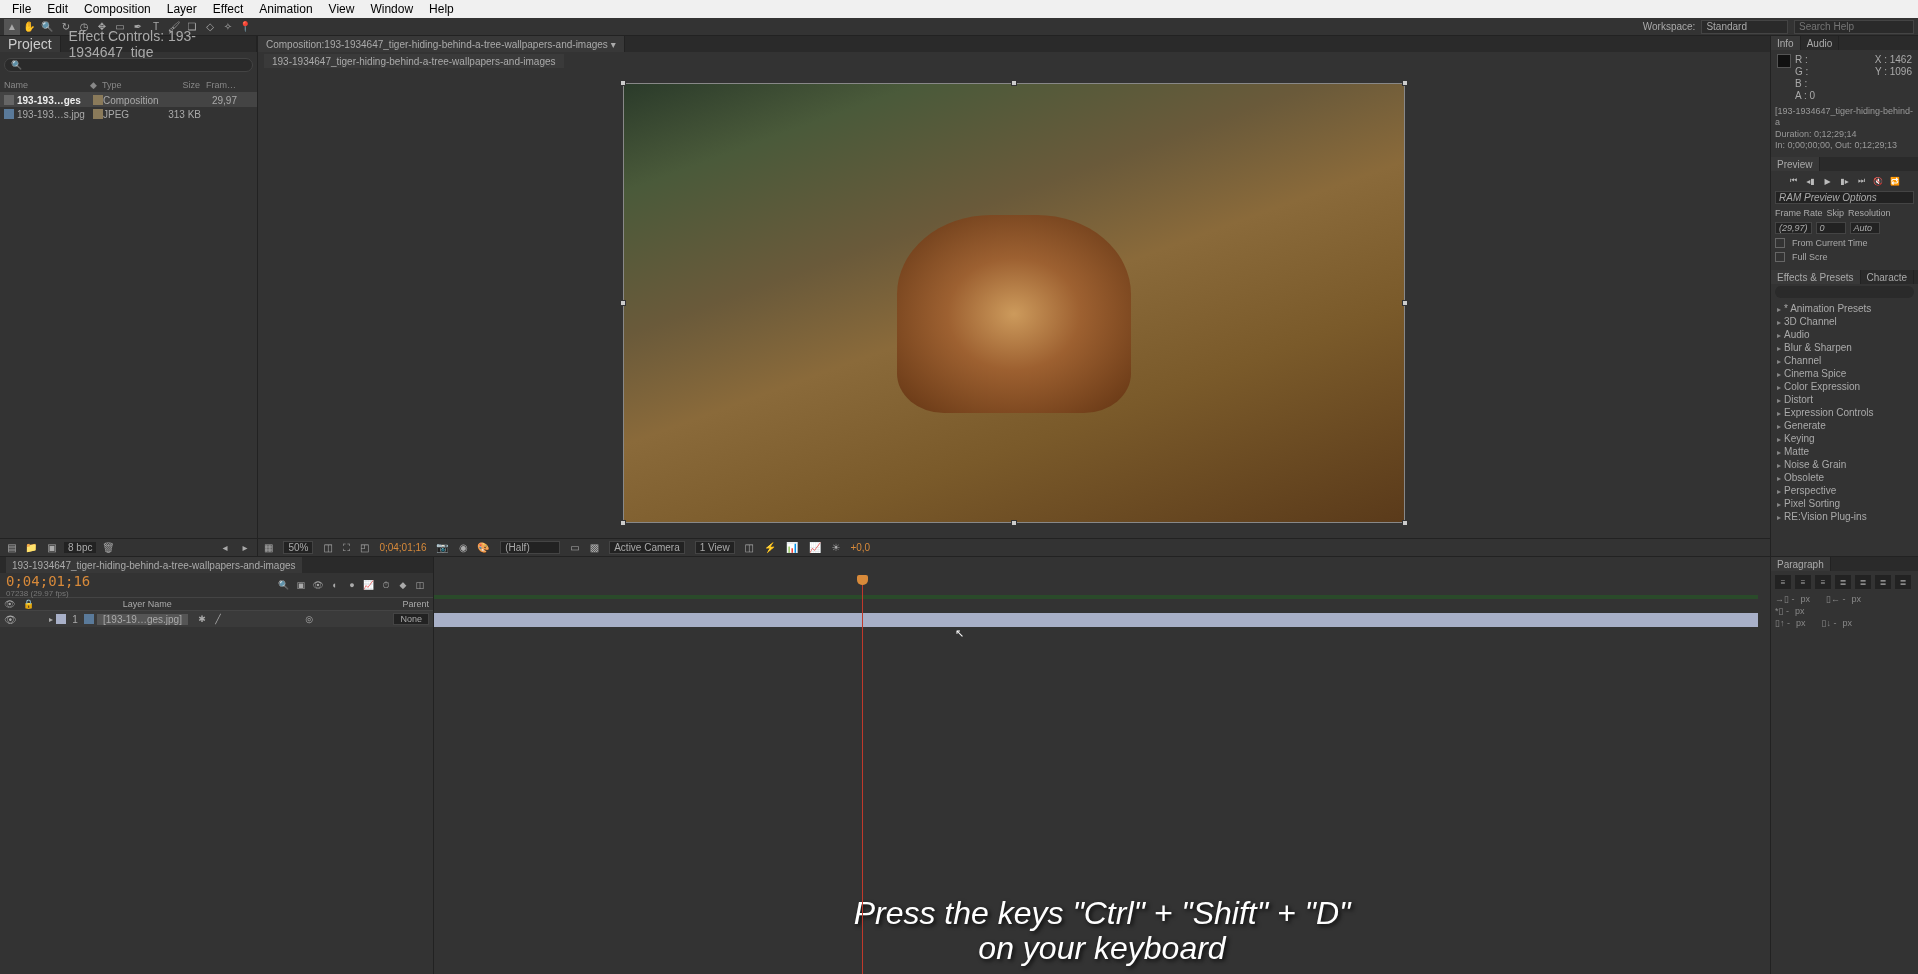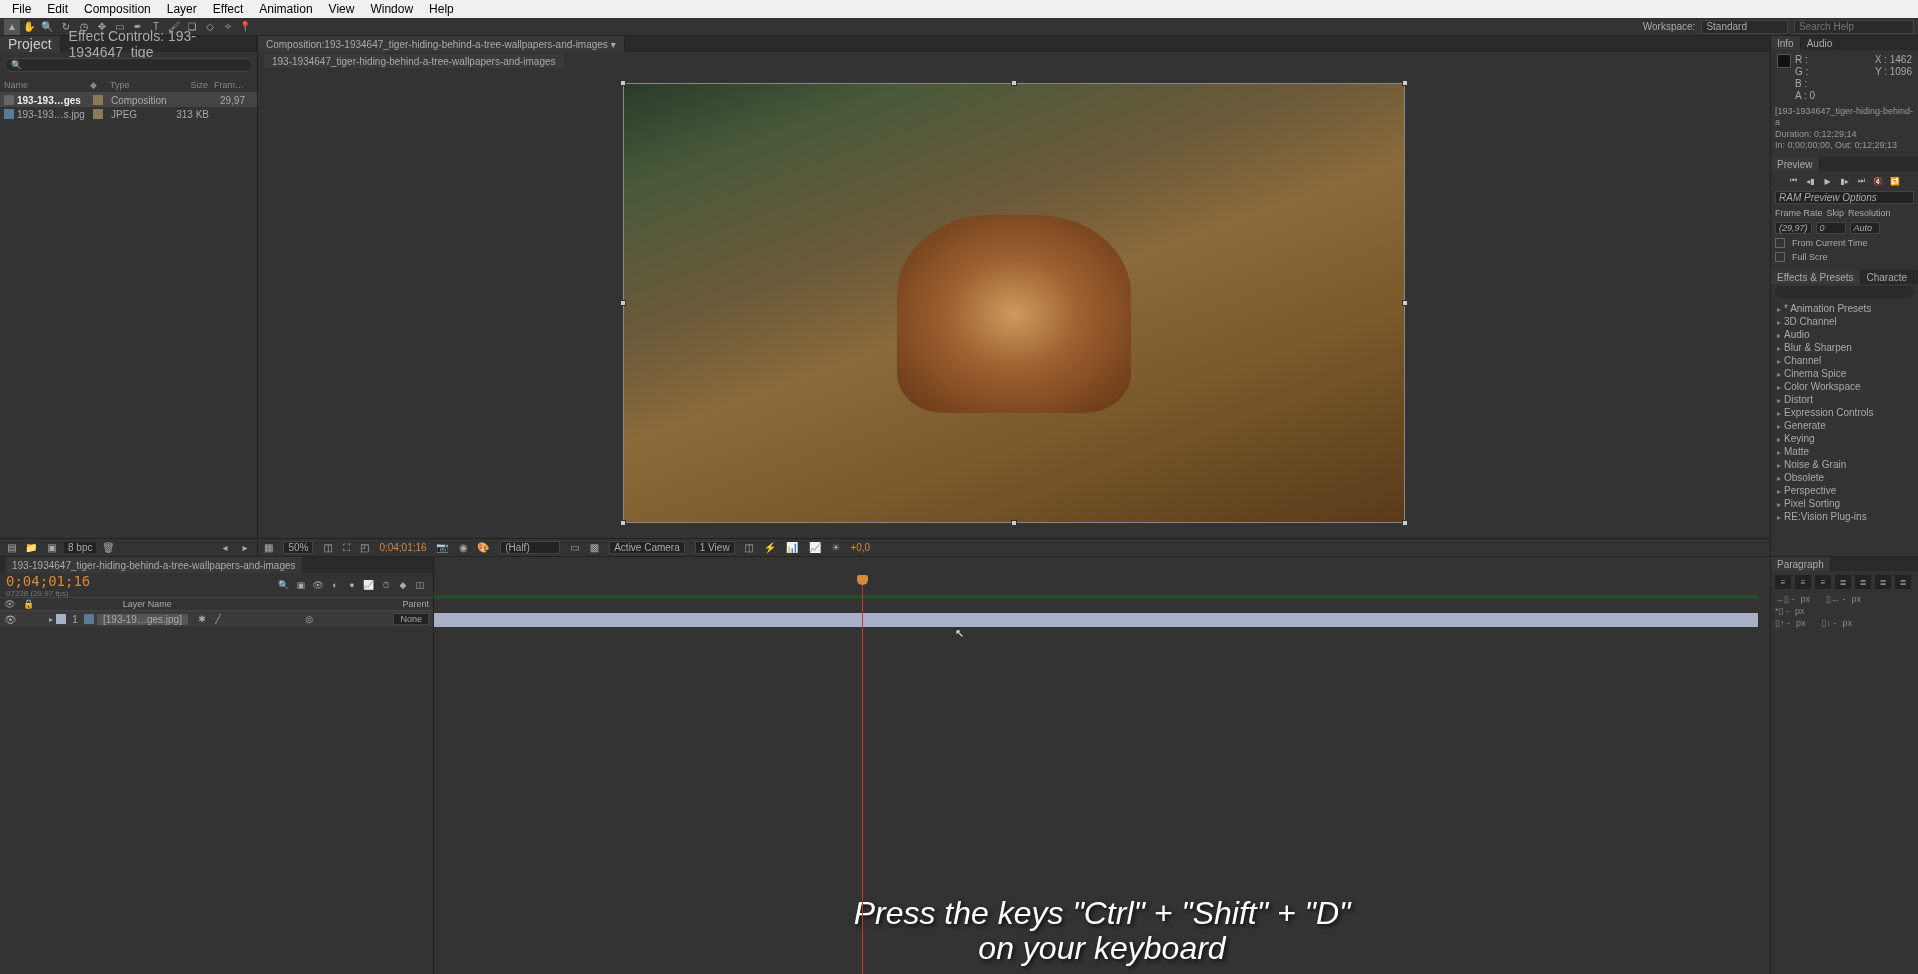--- a/index.html
+++ b/index.html
@@ -25,21 +25,21 @@
 
 .project-panel { width: 258px; background: #333; border-right: 1px solid #222; display: flex; flex-direction: column; }
 .panel-tabs { height: 16px; display: flex; background: #2a2a2a; }
 .panel-tab { padding: 0 8px; font-size: 14px; display: flex; align-items: center; border-right: 1px solid #222; }
 .panel-tab.active { background: #383838; color: #ccc; }
 .project-header { padding: 4px 6px; font-size: 10px; display: flex; gap: 6px; }
 .thumb { width: 52px; height: 40px; background: linear-gradient(135deg,#5a4a2a,#3a2a1a); border: 1px solid #555; flex-shrink: 0; }
 .proj-info { font-size: 10px; line-height: 1.3; color: #ccc; }
 .proj-search { margin: 6px 4px; height: 14px; background: #2a2a2a; border: 1px solid #444; border-radius: 7px; display: flex; align-items: center; padding: 0 6px; }
 .proj-table-head { display: flex; font-size: 9px; color: #888; padding: 2px 4px; border-bottom: 1px solid #444; }
-.col-name { width: 86px; } .col-lbl { width: 12px; } .col-type { width: 56px; margin-left: 8px; } .col-size { width: 42px; text-align: right; } .col-fr { width: 36px; text-align: right; }
+.col-name { width: 86px; } .col-lbl { width: 12px; } .col-type { width: 56px; } .col-size { width: 42px; text-align: right; } .col-fr { width: 36px; text-align: right; }
 .proj-row { display: flex; font-size: 10px; padding: 1px 4px; align-items: center; height: 14px; }
 .proj-row.sel { background: #444; }
 .proj-row .icon-sq { width: 10px; height: 10px; margin-right: 3px; background: #666; }
 .proj-footer { margin-top: auto; height: 18px; background: #333; border-top: 1px solid #222; display: flex; align-items: center; gap: 4px; padding: 0 4px; font-size: 10px; }
 .proj-footer .depth { background: #222; padding: 0 4px; }
 
 
 .comp-panel { flex: 1; background: #333; display: flex; flex-direction: column; }
 .comp-tabs { height: 16px; display: flex; background: #2a2a2a; align-items: center; font-size: 10px; }
 .comp-tab { padding: 0 8px; height: 100%; display: flex; align-items: center; background: #383838; border-right: 1px solid #222; max-width: 380px; }
@@ -301,21 +301,21 @@
       <div class="rp-tab" data-interactable="true">Characte</div>
     </div>
     <div class="eff-search" data-interactable="true"></div>
     <div class="effects-list" data-interactable="false">
       <div class="eff-item" data-interactable="true">* Animation Presets</div>
       <div class="eff-item" data-interactable="true">3D Channel</div>
       <div class="eff-item" data-interactable="true">Audio</div>
       <div class="eff-item" data-interactable="true">Blur &amp; Sharpen</div>
       <div class="eff-item" data-interactable="true">Channel</div>
       <div class="eff-item" data-interactable="true">Cinema Spice</div>
-      <div class="eff-item" data-interactable="true">Color Workspace</div>
+      <div class="eff-item" data-interactable="true">Color Expression</div>
       <div class="eff-item" data-interactable="true">Distort</div>
       <div class="eff-item" data-interactable="true">Expression Controls</div>
       <div class="eff-item" data-interactable="true">Generate</div>
       <div class="eff-item" data-interactable="true">Keying</div>
       <div class="eff-item" data-interactable="true">Matte</div>
       <div class="eff-item" data-interactable="true">Noise &amp; Grain</div>
       <div class="eff-item" data-interactable="true">Obsolete</div>
       <div class="eff-item" data-interactable="true">Perspective</div>
       <div class="eff-item" data-interactable="true">Pixel Sorting</div>
       <div class="eff-item" data-interactable="true">RE:Vision Plug-ins</div>

